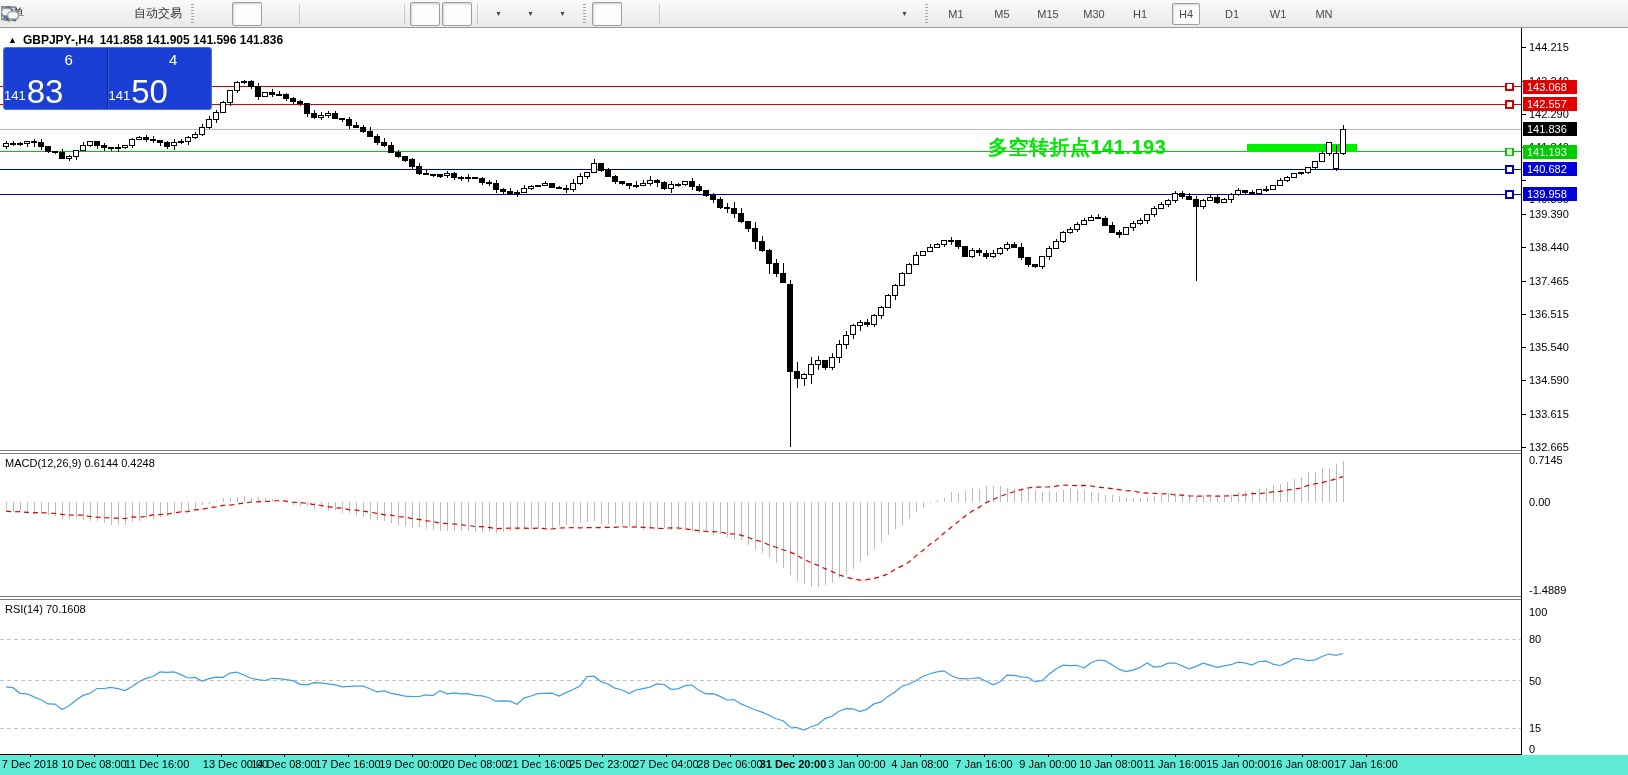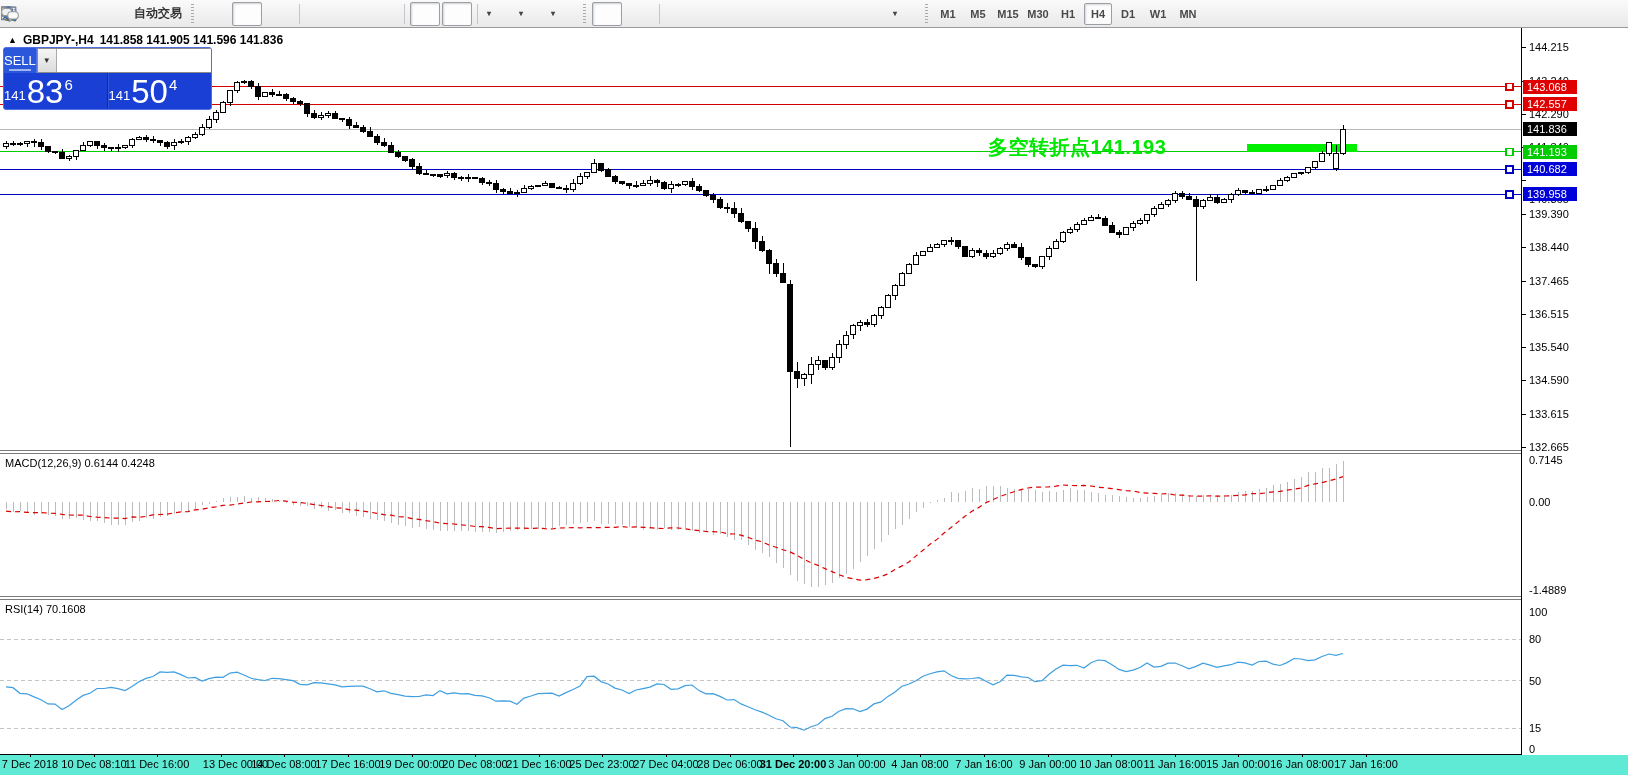--- a/index.html
+++ b/index.html
@@ -2,29 +2,29 @@
 <html><head>
 <meta charset="utf-8">
 <style>
   html,body{margin:0;padding:0;background:#fff;}
   #app{position:relative;width:1628px;height:775px;overflow:hidden;
        font-family:"Liberation Sans",sans-serif;background:#fff;-webkit-font-smoothing:none;}
   
   #toolbar{position:absolute;left:0;top:0;width:1628px;height:28px;
     background:linear-gradient(#fafafa,#e9e9e9);border-bottom:1px solid #9a9a9a;
     display:flex;align-items:center;padding:0 2px;box-sizing:border-box;}
-  .tbtn{height:22px;min-width:24px;display:flex;align-items:center;justify-content:flex-start;
-    border:1px solid transparent;border-radius:2px;margin:16px 1px;color:#333;font-size:12px;gap:3px;padding:0 2px;font-weight:bold;}
+  .tbtn{height:22px;min-width:24px;display:flex;align-items:center;justify-content:center;
+    border:1px solid transparent;border-radius:2px;margin:16px 1px;color:#333;font-size:12px;gap:3px;padding:0 2px;}
   .tbtn.pressed{border:1px solid #9aa0a6;background:#fdfdfd;box-shadow:inset 1px 1px 2px rgba(0,0,0,.18);}
   .tb-sep{width:1px;height:20px;background:#c6c6c6;margin:0 4px;}
   .tb-grip{width:3px;height:20px;margin:0 5px;
     background:repeating-linear-gradient(#a9a9a9 0 1px,transparent 1px 3px);}
   .caret{font-size:8px;color:#444;margin-left:1px;}
   .tf-btn{height:20px;min-width:26px;display:flex;align-items:center;justify-content:center;
-    font-size:11px;font-weight:bold;color:#4a4a4a;border:1px solid transparent;margin:0 1px;border-radius:2px;}
+    font-size:11px;font-weight:normal;color:#4a4a4a;border:1px solid transparent;margin:0 9px;border-radius:2px;}
   .tf-btn.active{border:1px solid #9aa0a6;background:#fcfcfc;box-shadow:inset 1px 1px 2px rgba(0,0,0,.15);}
   #tb-right{margin-left:auto;margin-right:46px;display:flex;align-items:center;}
   
   .pane-sep{position:absolute;left:0;width:1628px;height:4px;background:#fff;
     border-top:1px solid #7c7c7c;border-bottom:1px solid #7c7c7c;box-sizing:border-box;}
   #axis-vline{position:absolute;left:1521px;top:28px;width:1px;height:726px;background:#000;}
   #bottom-line{position:absolute;left:0;top:754px;width:1522px;height:1px;background:#000;}
   #symbol-line{position:absolute;left:8px;top:33px;font-size:12px;font-weight:600;color:#000;
     display:flex;align-items:center;gap:6px;}
   #symbol-line .tri{font-size:9px;}
@@ -677,32 +677,20 @@
 
   <div id="symbol-line">
     <span class="tri">▲</span>
     <span>GBPJPY-,H4</span>
     <span>141.858 141.905 141.596 141.836</span>
   </div>
 
   <div id="annotation">多空转折点141.193</div>
 
   <div id="trade-panel">
-    <div id="tp-row1">
-      <div class="tp-btn" id="tp-sell">
-        <span>SELL</span>
-        <span class="ul"></span>
-      </div>
-      <div id="tp-vol">
-        <div class="spin left">▼</div>
-        <input id="vol-input" value="0.10" style="">
-
-      </div>
-
-    </div>
     <div id="tp-row2">
       <div class="tp-price" id="tp-price-sell">
         <span class="p-small">141</span>
         <span class="p-big">83</span>
         <span class="p-sup">6</span>
       </div>
       <div class="tp-price" id="tp-price-buy">
         <span class="p-small">141</span>
         <span class="p-big">50</span>
         <span class="p-sup">4</span>
@@ -959,21 +947,21 @@
       <div class="scale-lbl" style="top: 578px;">100</div>
       <div class="scale-lbl" style="top: 605px;">80</div>
       <div class="scale-lbl" style="top: 647px;">50</div>
       <div class="scale-lbl" style="top: 694px;">15</div>
       <div class="scale-lbl" style="top: 715px;">0</div>
     </div>
   <div id="time-axis">
       <div class="ttick" style="left: 30px;"></div>
       <div class="tlabel" style="left: 30px;">7 Dec 2018</div>
       <div class="ttick" style="left: 94px;"></div>
-      <div class="tlabel" style="left: 94px;">10 Dec 08:10</div>
+      <div class="tlabel" style="left: 94px;">10 Dec 08:00</div>
       <div class="ttick" style="left: 157px;"></div>
       <div class="tlabel" style="left: 157px;">11 Dec 16:00</div>
       <div class="ttick" style="left: 221px;"></div>
       <div class="tlabel" style="left: 221px; padding-left: 29px;">13 Dec 00:00</div>
       <div class="ttick" style="left: 284px;"></div>
       <div class="tlabel" style="left: 284px;">14 Dec 08:00</div>
       <div class="ttick" style="left: 348px;"></div>
       <div class="tlabel" style="left: 348px;">17 Dec 16:00</div>
       <div class="ttick" style="left: 412px;"></div>
       <div class="tlabel" style="left: 412px;">19 Dec 00:00</div>

